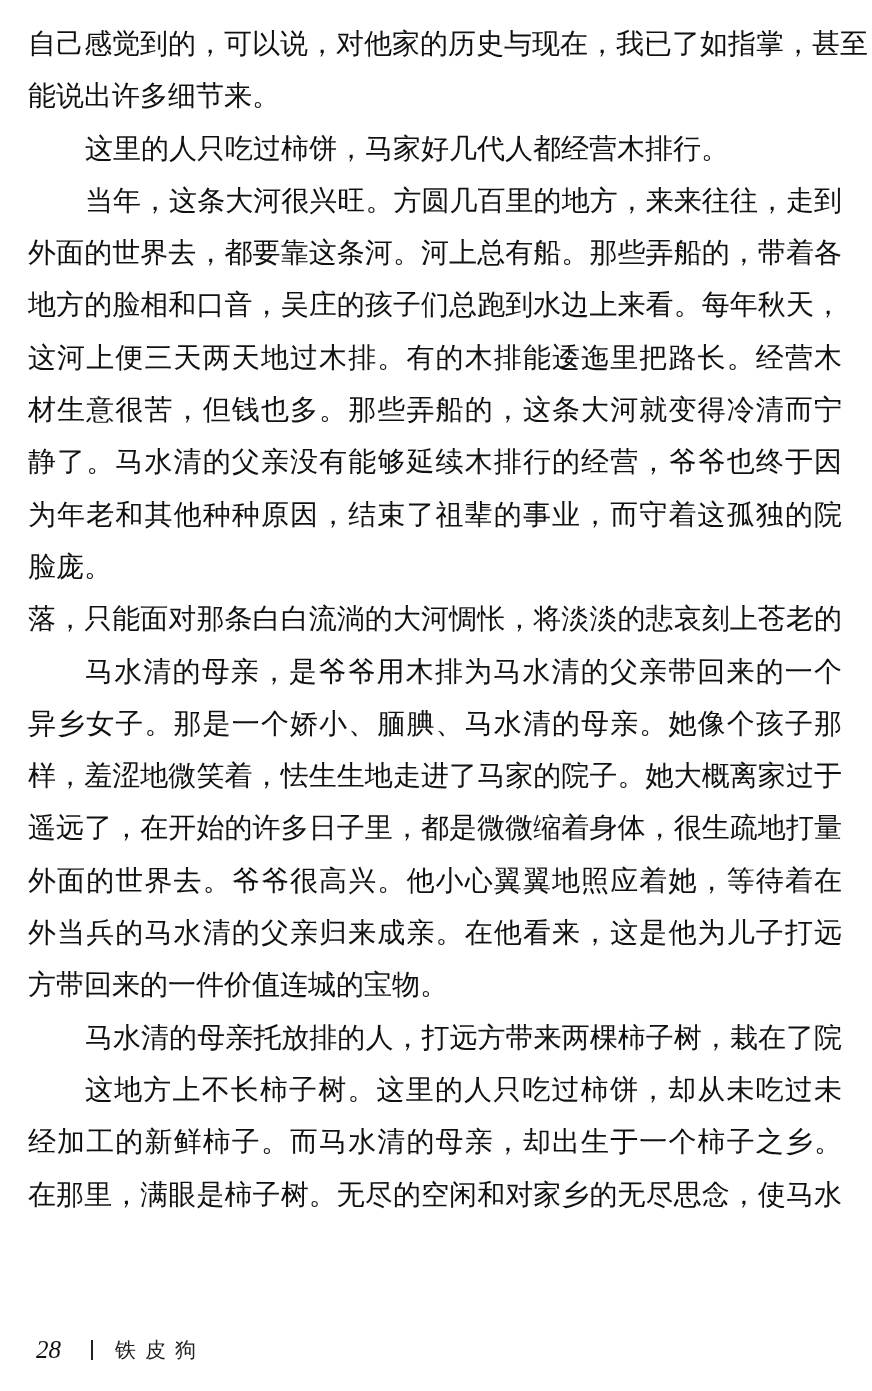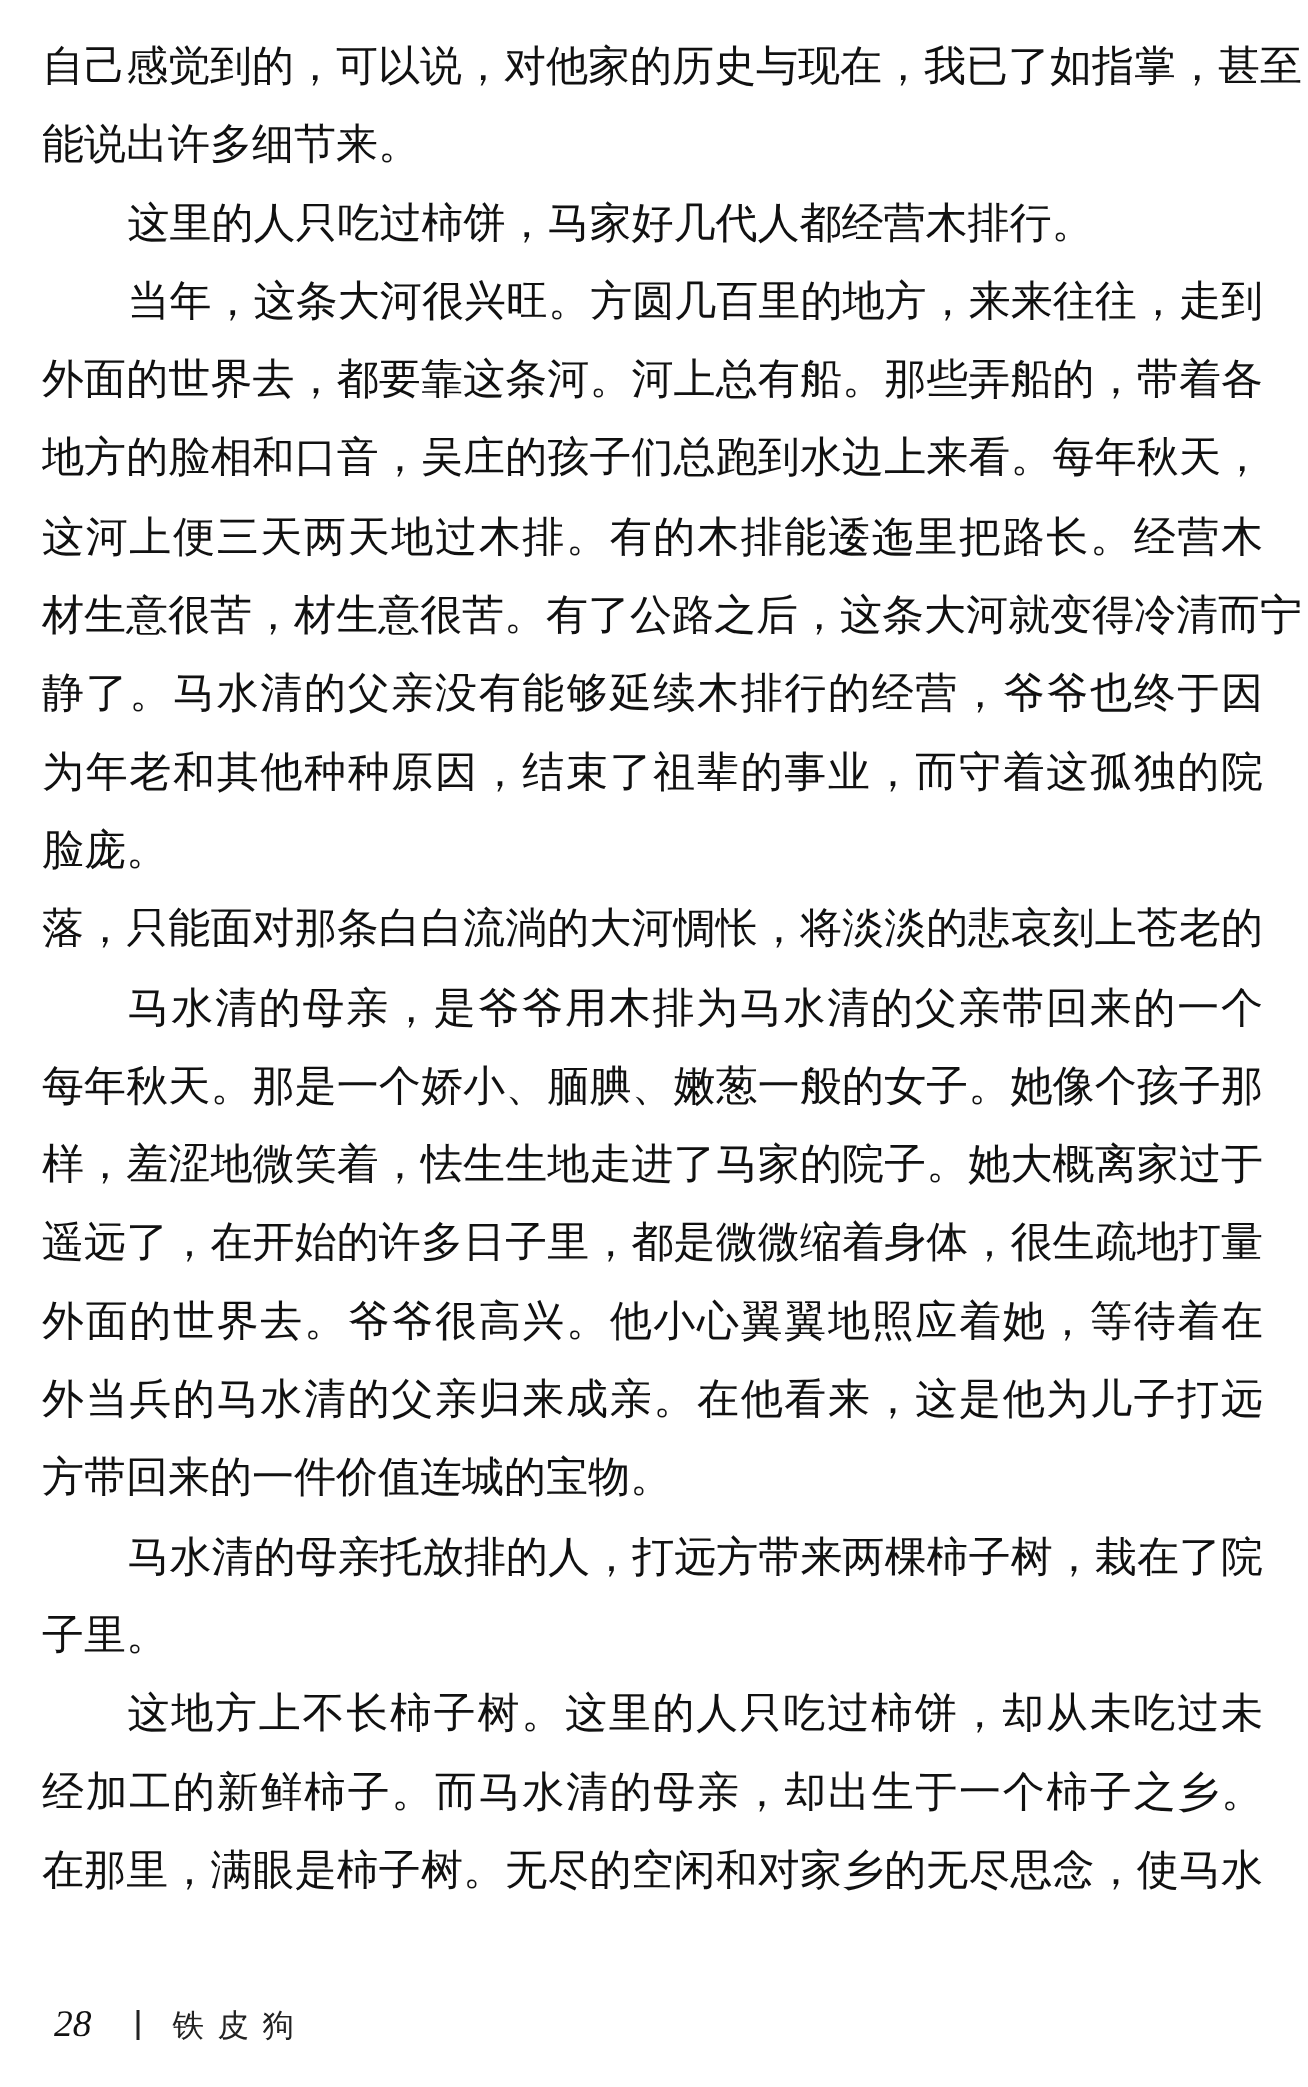--- a/index.html
+++ b/index.html
@@ -19,34 +19,33 @@
 <body>
 
 <div class="page" id="page-body">
     <div class="line">自己感觉到的，可以说，对他家的历史与现在，我已了如指掌，甚至</div>
     <div class="line last">能说出许多细节来。</div>
     <div class="line indent last">这里的人只吃过柿饼，马家好几代人都经营木排行。</div>
     <div class="line indent">当年，这条大河很兴旺。方圆几百里的地方，来来往往，走到</div>
     <div class="line">外面的世界去，都要靠这条河。河上总有船。那些弄船的，带着各</div>
     <div class="line">地方的脸相和口音，吴庄的孩子们总跑到水边上来看。每年秋天，</div>
     <div class="line">这河上便三天两天地过木排。有的木排能逶迤里把路长。经营木</div>
-    <div class="line">材生意很苦，材生意很苦。有了公路之后，这条大河就变得冷清而宁</div>
+    <div class="line">材生意很苦，但钱也多。那些弄船的，这条大河就变得冷清而宁</div>
     <div class="line">静了。马水清的父亲没有能够延续木排行的经营，爷爷也终于因</div>
     <div class="line">为年老和其他种种原因，结束了祖辈的事业，而守着这孤独的院</div>
     <div class="line last">脸庞。</div>
     <div class="line">落，只能面对那条白白流淌的大河惆怅，将淡淡的悲哀刻上苍老的</div>
     <div class="line indent">马水清的母亲，是爷爷用木排为马水清的父亲带回来的一个</div>
-    <div class="line">每年秋天。那是一个娇小、腼腆、嫩葱一般的女子。她像个孩子那</div>
+    <div class="line">异乡女子。那是一个娇小、腼腆、马水清的母亲。她像个孩子那</div>
     <div class="line">样，羞涩地微笑着，怯生生地走进了马家的院子。她大概离家过于</div>
     <div class="line">遥远了，在开始的许多日子里，都是微微缩着身体，很生疏地打量</div>
     <div class="line">外面的世界去。爷爷很高兴。他小心翼翼地照应着她，等待着在</div>
     <div class="line">外当兵的马水清的父亲归来成亲。在他看来，这是他为儿子打远</div>
     <div class="line last">方带回来的一件价值连城的宝物。</div>
     <div class="line indent">马水清的母亲托放排的人，打远方带来两棵柿子树，栽在了院</div>
-    <div class="line last">子里。</div>
     <div class="line indent">这地方上不长柿子树。这里的人只吃过柿饼，却从未吃过未</div>
     <div class="line">经加工的新鲜柿子。而马水清的母亲，却出生于一个柿子之乡。</div>
     <div class="line">在那里，满眼是柿子树。无尽的空闲和对家乡的无尽思念，使马水</div>
   </div>
 
 <div class="footer">
   <span class="page-num">28</span>
   <span class="sep"></span>
   <span class="book-title">铁皮狗</span>
 </div>

